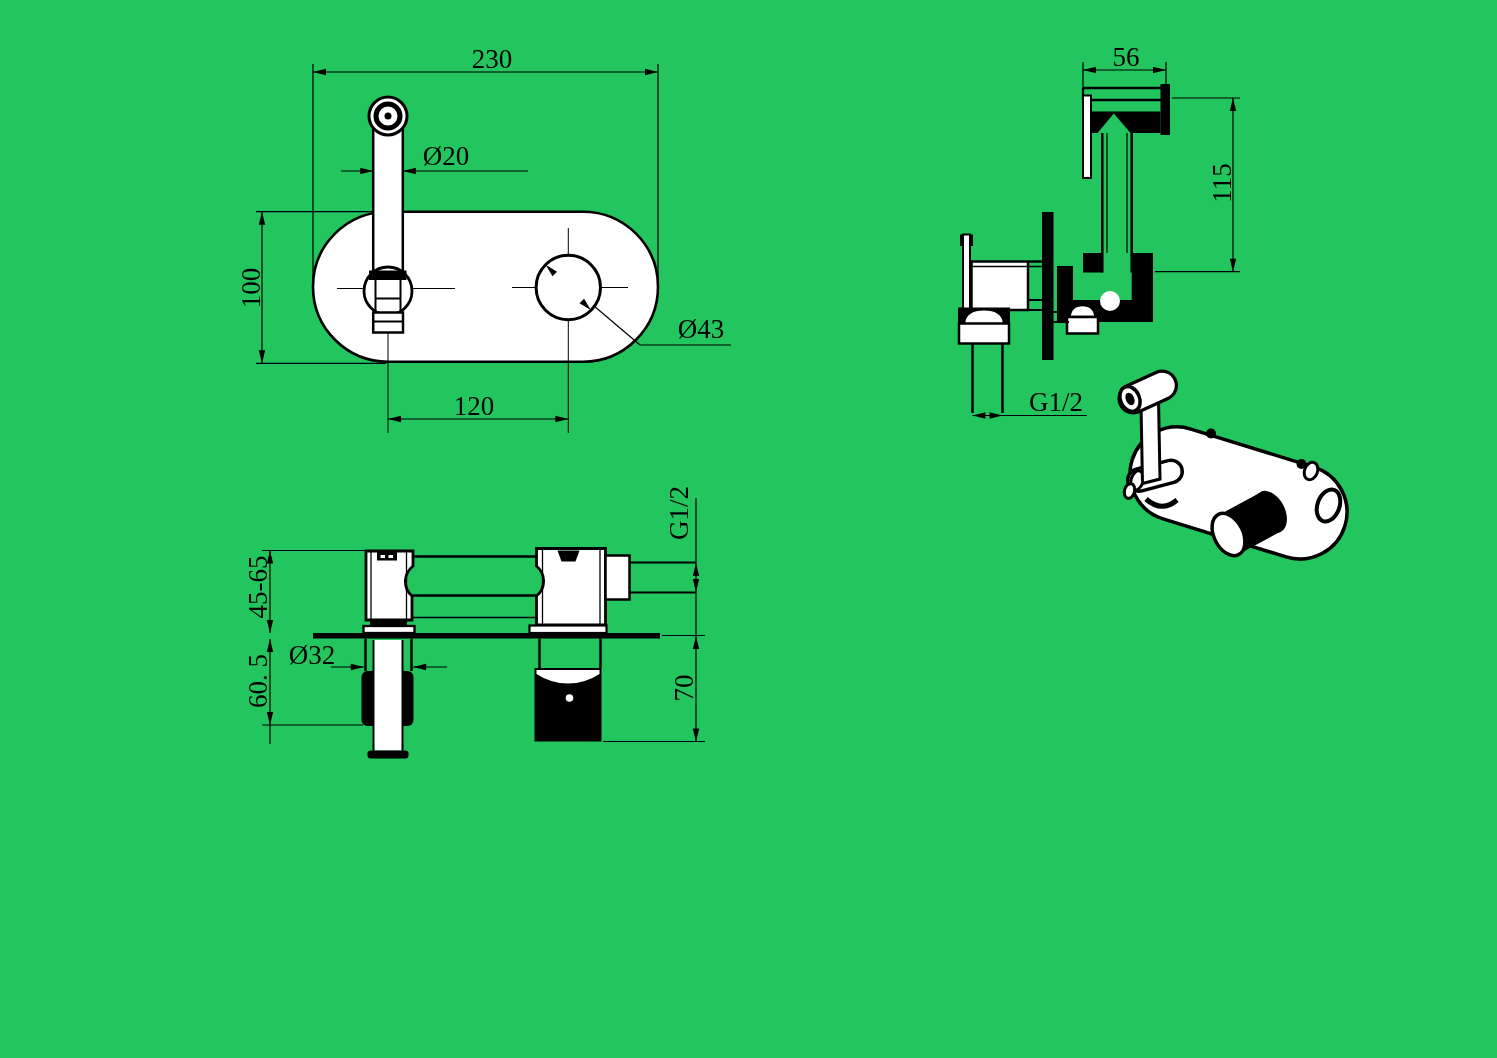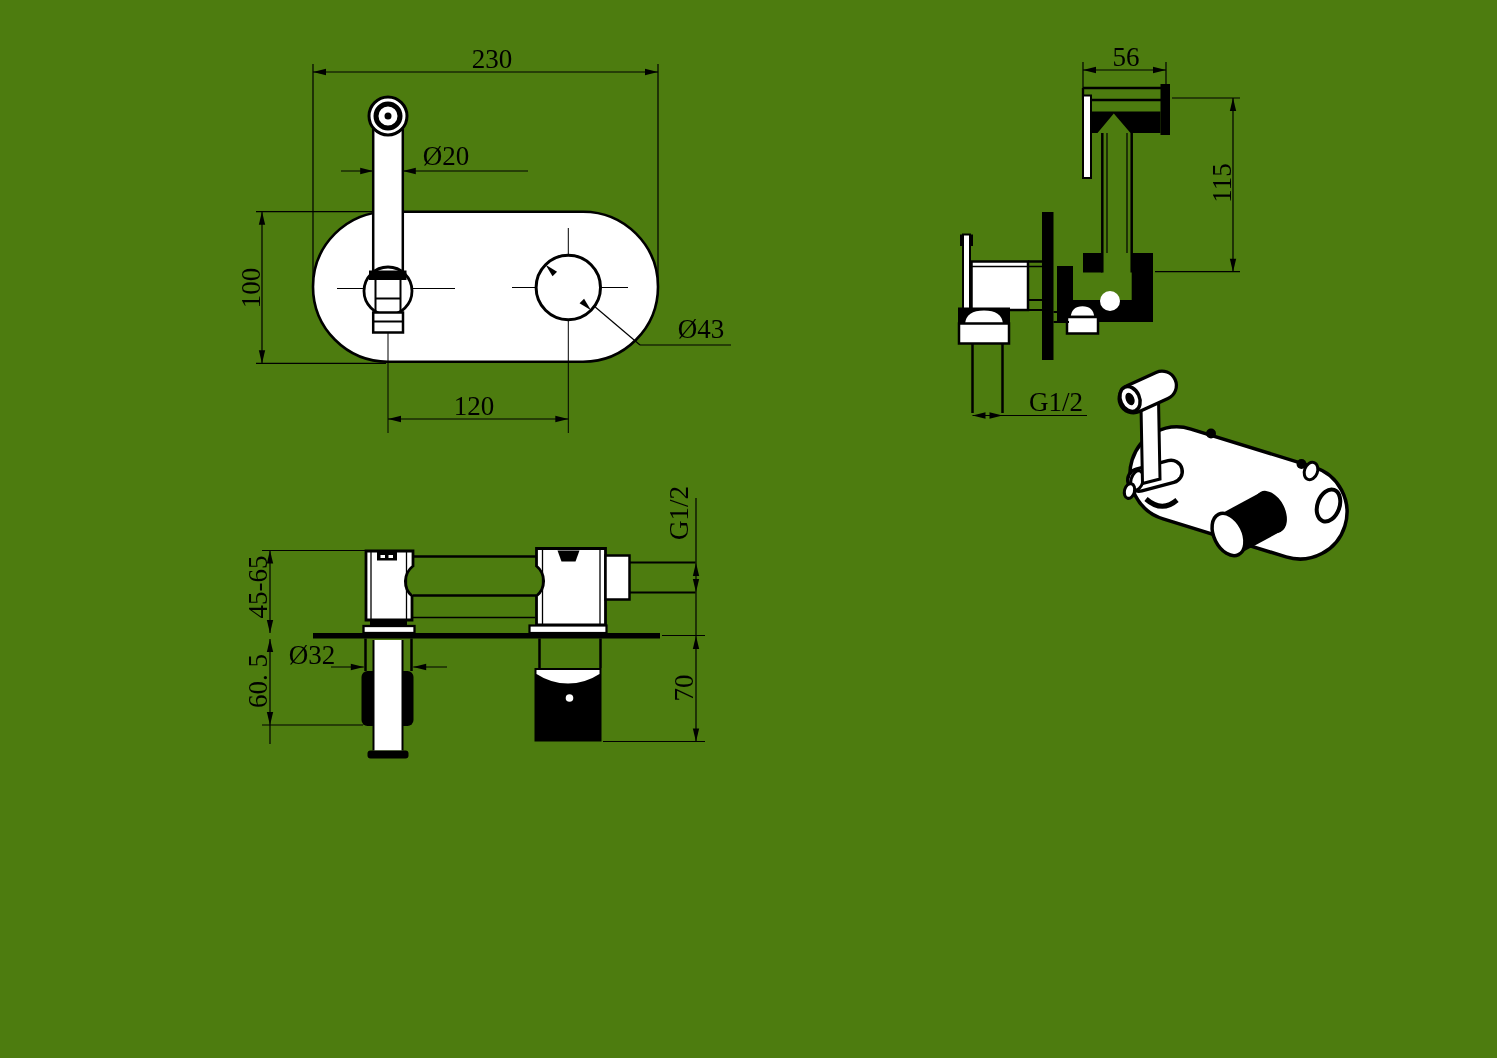--- a/index.html
+++ b/index.html
@@ -1,16 +1,16 @@
 <!DOCTYPE html>
 <html><head>
 <meta charset="utf-8">
 <style>
   html,body{margin:0;padding:0;background:#ffffff;}
-  #canvas{position:relative;width:1497px;height:1058px;background:#4d7c0f;overflow:hidden;
+  #canvas{position:relative;width:1497px;height:1058px;background:#22c55e;overflow:hidden;
           font-family:"Liberation Serif", serif;}
   svg{position:absolute;left:0;top:0;}
   text{font-family:"Liberation Serif", serif;font-size:27px;fill:#000;}
   .lbl{text-anchor:middle;dominant-baseline:central;}
 </style>
 </head>
 <body>
 
 <div id="canvas">
 <svg width="1497" height="1058" viewBox="0 0 1497 1058" stroke-linecap="butt" fill="none">

